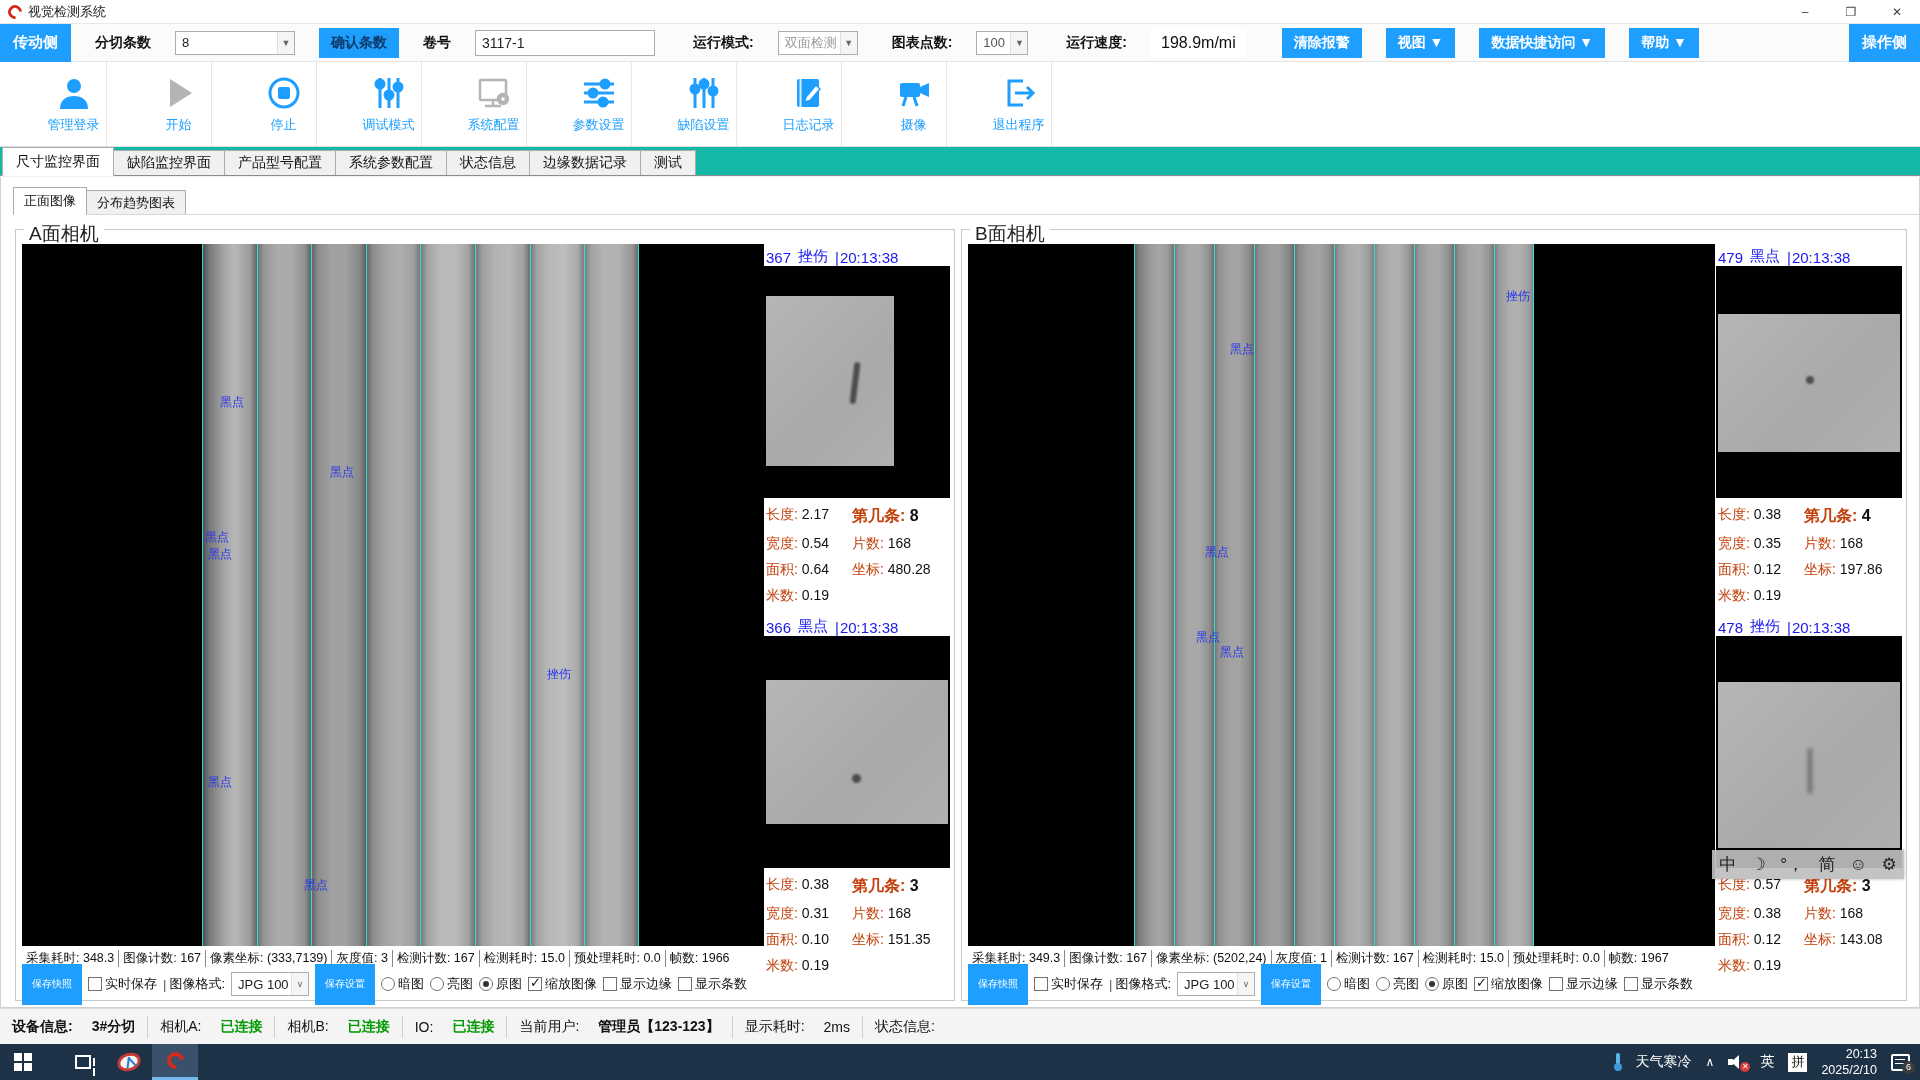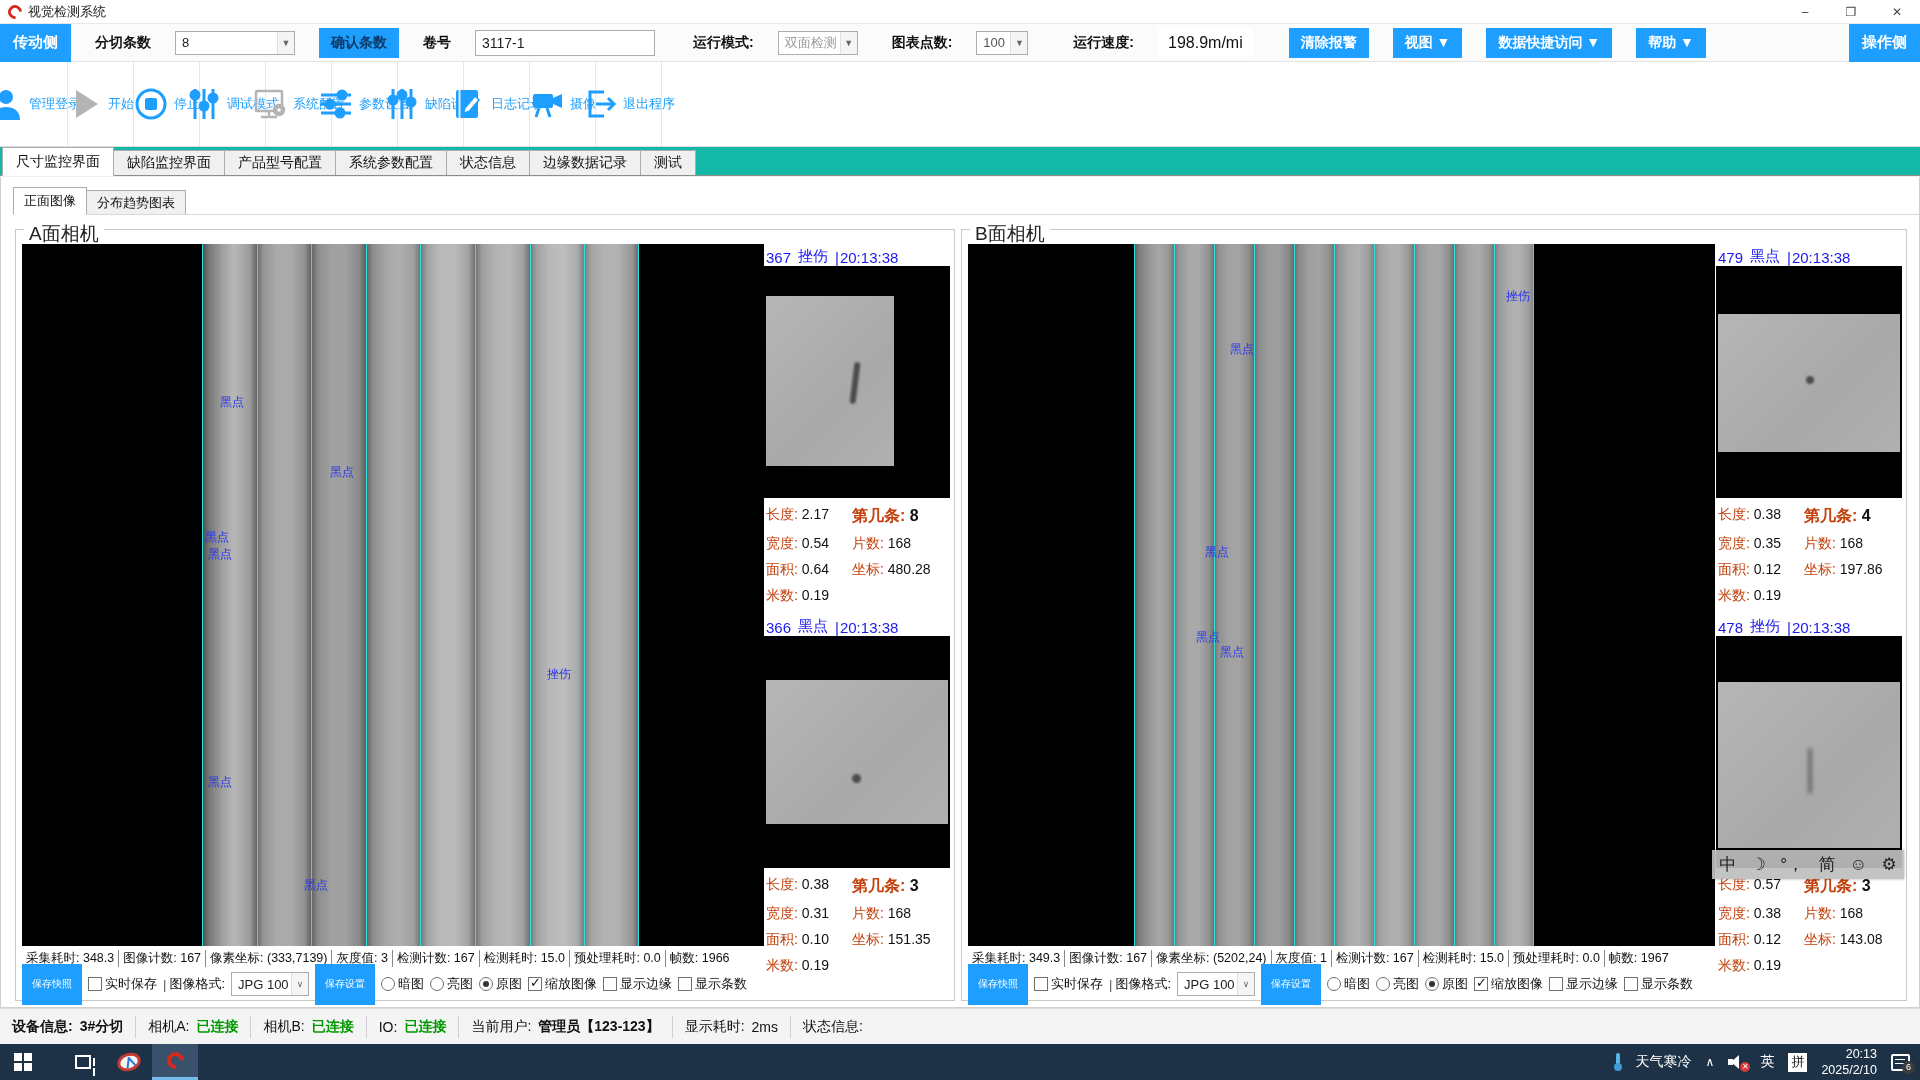--- a/index.html
+++ b/index.html
@@ -25,22 +25,22 @@
   .combo .arr{margin-left:auto;width:17px;height:100%;display:flex;align-items:center;justify-content:center;
     color:#666;font-size:9px;border-left:1px solid #e0e0e0;background:#f5f5f5;}
   .textbox{background:#fff;border:1px solid #abadb3;height:26px;font-size:14px;color:#222;
     display:flex;align-items:center;padding-left:6px;}
   .speed-box{background:#fff;height:30px;display:flex;align-items:center;padding:0 10px;font-size:16px;color:#111;}
   .btn-confirm{color:#0c3a66;font-weight:bold;}
   .spacer{flex:1;}
 
   
   .icon-toolbar{height:85px;background:#fff;border-bottom:1px solid #ddd;display:flex;align-items:stretch;padding-left:2px;}
-  .tool{width:66px;display:flex;align-items:center;justify-content:center;gap:5px;
-    border-right:1px solid #e7e7e7;cursor:pointer;}
+  .tool{width:66px;display:flex;flex-direction:column;align-items:center;justify-content:center;gap:5px;
+    border-right:1px solid #e7e7e7;cursor:pointer;margin-left:39px;}
   .tool .t-label{font-size:13px;color:#1e9fff;white-space:nowrap;}
   .tool svg{display:block;}
 
   
   .main-tabs{height:29px;background:#14b8a6;display:flex;align-items:flex-end;padding-left:2px;border-bottom:1px solid #8c8c8c;}
   .mtab{height:25px;display:flex;align-items:center;padding:0 13px;font-size:14px;color:#111;
     background:#f0f0f0;border:1px solid #acacac;border-bottom:none;margin-right:-1px;}
   .mtab.active{height:29px;background:#fff;position:relative;z-index:2;border-bottom:1px solid #fff;margin-bottom:-1px;}
 
   
@@ -109,21 +109,21 @@
   .rd{border-radius:50%;}
   .cb.on::after{content:"✓";position:absolute;left:1px;top:-3px;font-size:13px;color:#111;}
   .rd.on::after{content:"";position:absolute;left:3px;top:3px;width:6px;height:6px;border-radius:50%;background:#333;}
   .ctl-item{display:flex;align-items:center;}
   .fmt-sep::before{content:"|";margin-right:3px;color:#555;}
   .combo.fmt{width:78px;height:24px;}
 
   
   .status-bar{position:absolute;left:0;right:0;bottom:36px;height:36px;background:#f4f4f4;border-top:1px solid #dcdcdc;
     display:flex;align-items:center;font-size:14px;color:#111;}
-  .sb-seg{padding:0 12px;height:22px;display:flex;align-items:center;gap:7px;border-right:1px solid #cfcfcf;white-space:nowrap;text-align:center;}
+  .sb-seg{padding:0 12px;height:22px;display:flex;align-items:center;gap:19px;border-right:1px solid #cfcfcf;white-space:nowrap;text-align:center;}
   .sb-strong{font-weight:bold;}
   .sb-green{color:#009a00;font-weight:bold;}
 
   
   .ime-bar{position:absolute;left:1712px;top:850px;width:192px;height:29px;background:rgba(190,190,190,.92);
     display:flex;align-items:center;justify-content:space-around;font-size:17px;color:#222;z-index:50;
     box-shadow:0 0 3px rgba(0,0,0,.3);}
   .ime-item{cursor:pointer;line-height:1;}
 
   
@@ -184,21 +184,21 @@
   <span class="tb-label" style="margin-left:14px">运行模式:</span>
   <div class="combo" style="width:80px;color:#9a9a9a">
     <span>双面检测</span>
     <span class="arr">▼</span>
   </div>
   <span class="tb-label" style="margin-left:10px">图表点数:</span>
   <div class="combo" style="width:52px;color:#555">
     <span>100</span>
     <span class="arr">▼</span>
   </div>
-  <span class="tb-label" style="margin-left:21px">运行速度:</span>
+  <span class="tb-label" style="margin-left:14px">运行速度:</span>
   <div class="speed-box">198.9m/mi</div>
   <button class="btn-blue" style="margin-left:12px">清除报警</button>
   <button class="btn-blue">视图 ▼</button>
   <button class="btn-blue">数据快捷访问 ▼</button>
   <button class="btn-blue">帮助 ▼</button>
   <span class="spacer"></span>
   <button class="btn-blue btn-side">操作侧</button>
 </div>
 
 <div class="icon-toolbar">

